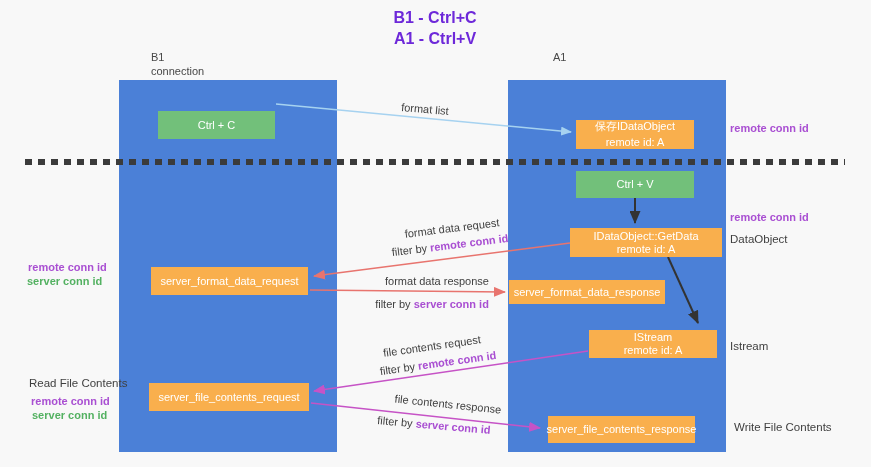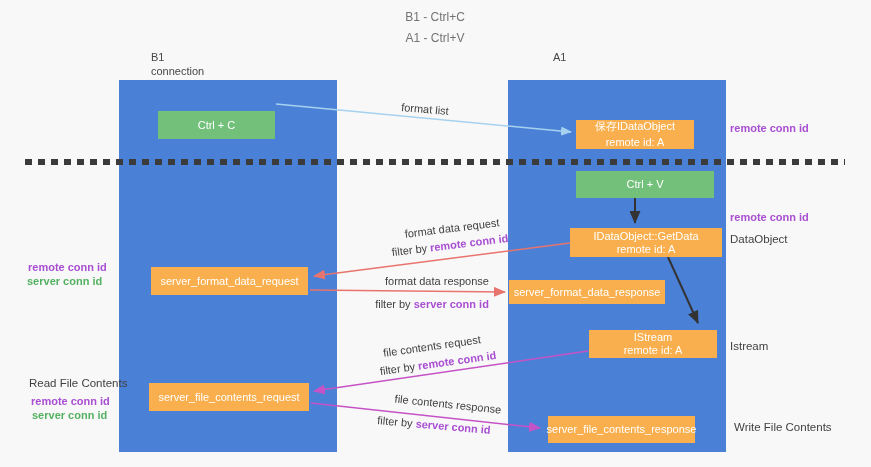--- a/index.html
+++ b/index.html
@@ -3,21 +3,21 @@
 <meta charset="utf-8">
 <style>
   html,body { margin:0; padding:0; }
   .canvas {
     position:relative; width:871px; height:467px;
     background:var(--bg,#f8f8f8);
     font-family:"Liberation Sans", sans-serif;
     overflow:hidden;
   }
   .title { position:absolute; left:300px; top:7px; width:270px; text-align:center;
-           font-size:12px; line-height:21px; color:#737373; }
+           font-size:16px; line-height:21px; color:#6d28d9;font-weight:bold; }
   .lane-header { position:absolute; width:130px; 
                  font-size:11px; line-height:13.5px; color:#474747; }
   .lane { position:absolute; background:var(--column-blue,#4b80d7); z-index:1; }
   .divider { position:absolute; left:25px; top:159px; width:820px; height:6px; z-index:4;
              background:repeating-linear-gradient(90deg, var(--ink,#3b3b3b) 0 7px, transparent 7px 13px); }
   svg.arrows { position:absolute; left:0; top:0; z-index:2; pointer-events:none; }
   .node { position:absolute; z-index:3; display:flex; flex-direction:column;
           align-items:center; justify-content:center; color:#fff;
           font-size:11px; line-height:13px; text-align:center; white-space:nowrap; }
   .node.orange { background:var(--box-orange,#f9af4d); }
@@ -85,21 +85,21 @@
     <div>server_format_data_request</div>
   </div>
   <div class="node orange" style="left:149px; top:383px; width:160px; height:28px;">
     <div>server_file_contents_request</div>
   </div>
 
   <div class="node orange" style="left:576px; top:120px; width:118px; height:29px;justify-content:space-between;">
     <div>保存IDataObject</div>
     <div>remote id: A</div>
   </div>
-  <div class="node green" style="left:576px; top:171px; width:138px; height:27px;">
+  <div class="node green" style="left:576px; top:171px; width:118px; height:27px;">
     <div>Ctrl + V</div>
   </div>
   <div class="node orange" style="left:570px; top:228px; width:152px; height:29px;">
     <div>IDataObject::GetData</div>
     <div>remote id: A</div>
   </div>
   <div class="node orange" style="left:509px; top:280px; width:156px; height:24px;">
     <div>server_format_data_response</div>
   </div>
   <div class="node orange" style="left:589px; top:330px; width:128px; height:28px;">

